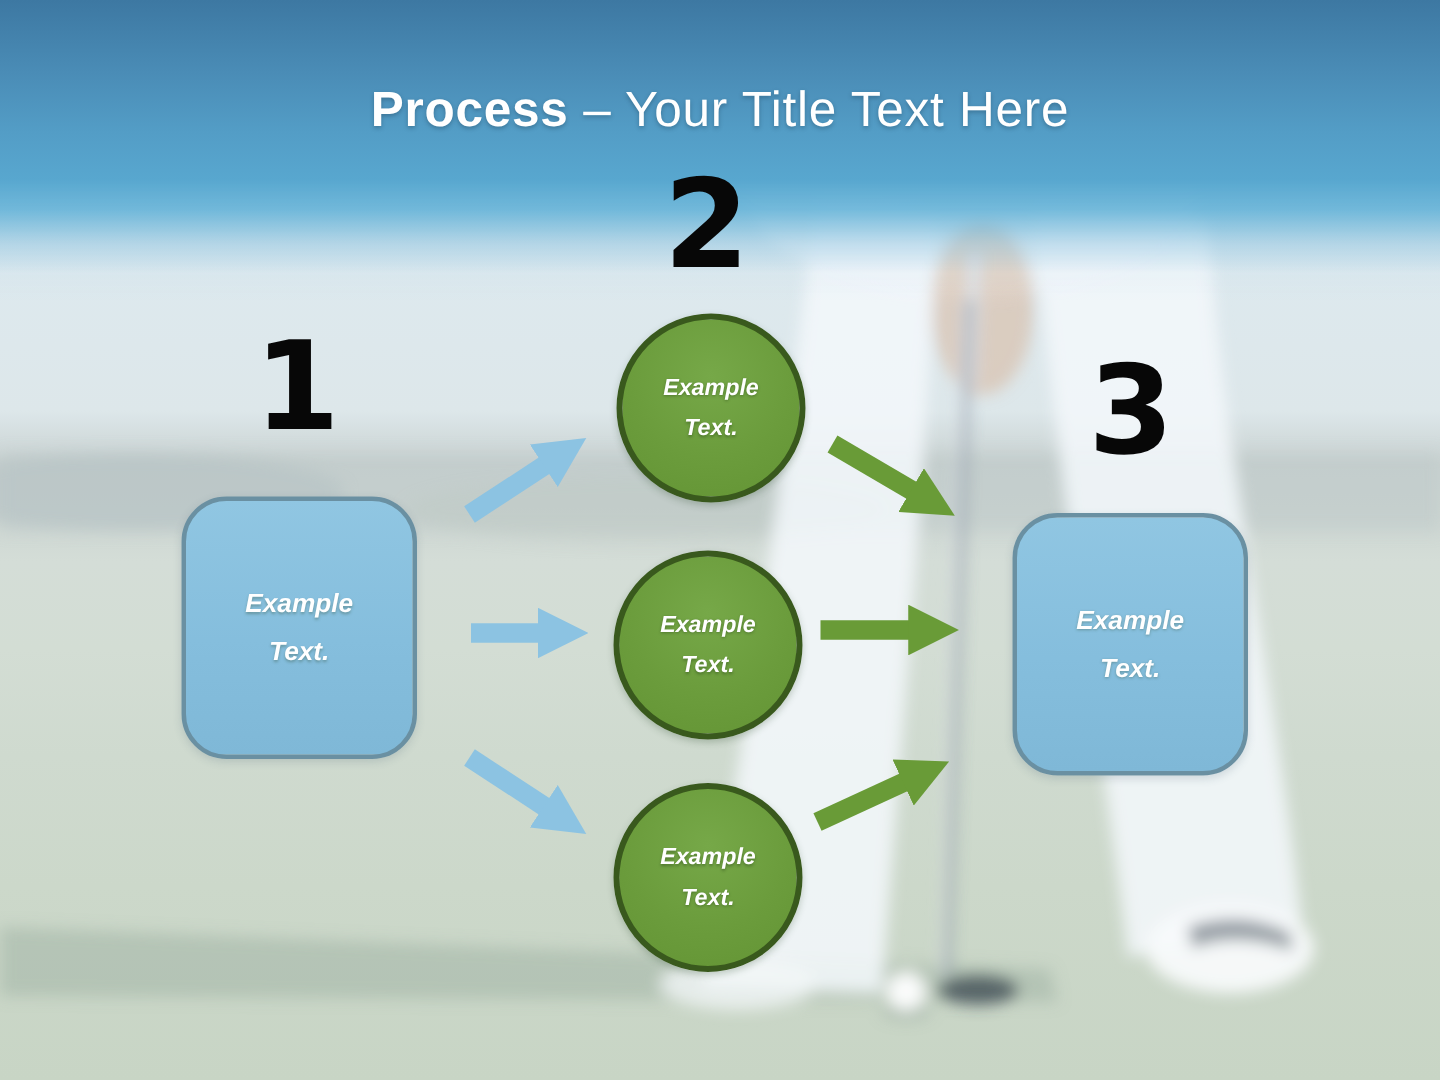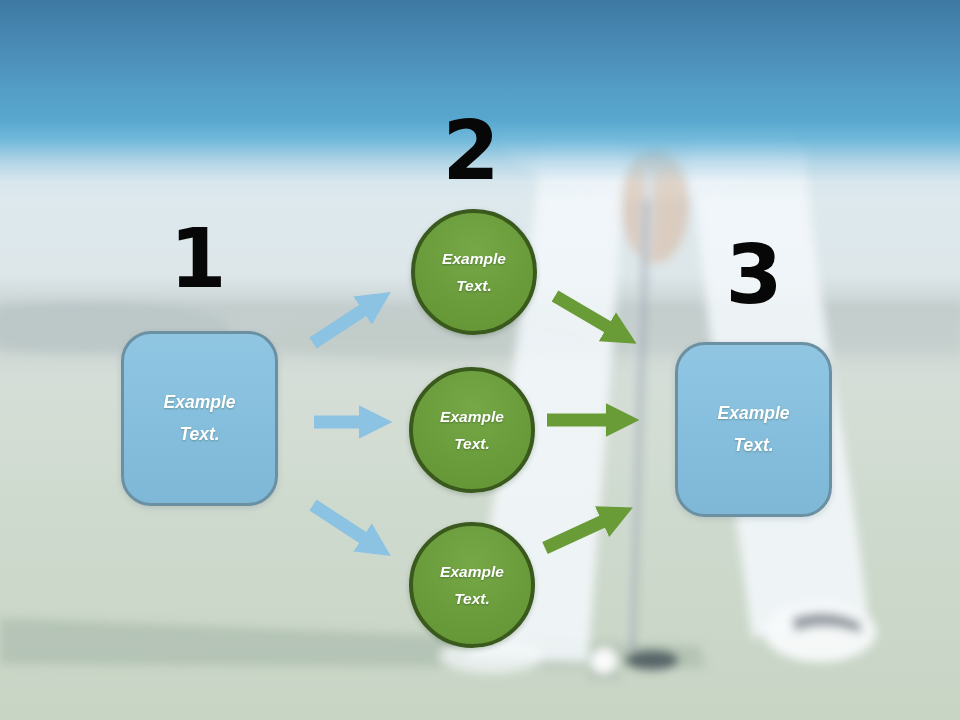--- a/index.html
+++ b/index.html
@@ -117,20 +117,21 @@
 
       <ellipse cx="652" cy="660" rx="27" ry="10" fill="#303c47" opacity="0.7"></ellipse>
 
       <ellipse cx="604" cy="674" rx="16" ry="5" fill="#8fa398" opacity="0.6"></ellipse>
       <circle cx="604" cy="661" r="13" fill="#fcfdfd" opacity="0.97"></circle>
     </g>
   </svg>
 
   <div class="banner"></div>
 
+  <h1 class="title"><span class="t-bold">Process</span> <span class="t-rest">– Your Title Text Here</span></h1>
 
   <div class="num num1">1</div>
   <div class="num num2">2</div>
   <div class="num num3">3</div>
 
   <svg class="arrows" viewBox="0 0 960 720" aria-hidden="true">
     <defs>
       <marker id="mb" markerWidth="2.6" markerHeight="2.6" refX="0.5" refY="1.3" orient="auto">
         <path d="M0,0 L2.6,1.3 L0,2.6 Z" fill="#8cc3e2"></path>
       </marker>

